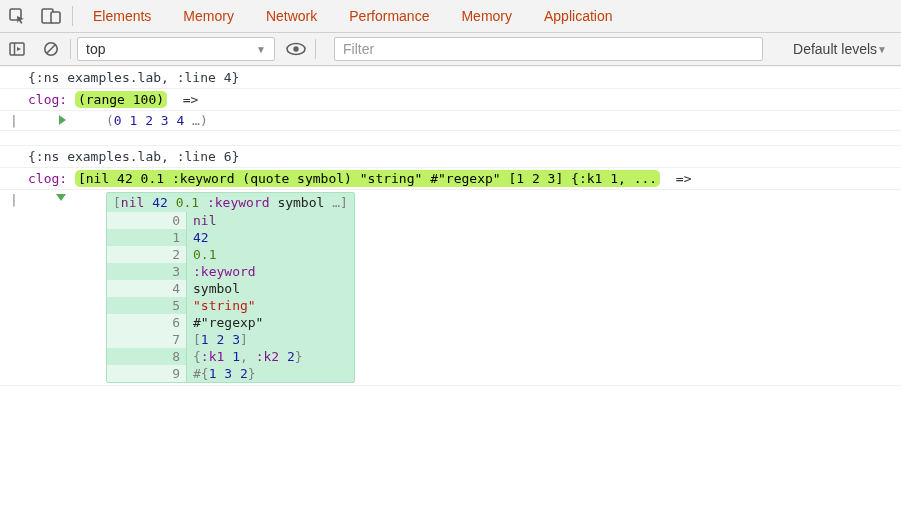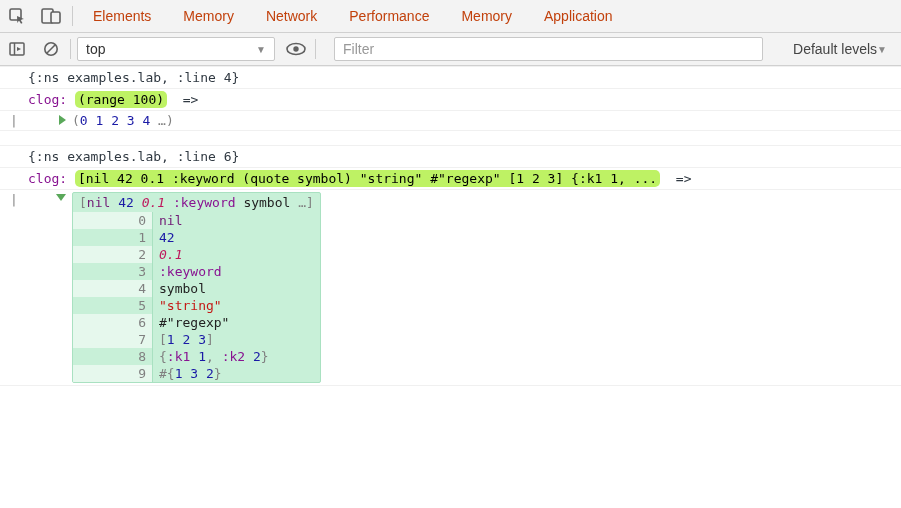--- a/index.html
+++ b/index.html
@@ -25,28 +25,28 @@
     .console { }
     .log-line { padding: 3px 10px 3px 28px; border-bottom: 1px solid #f0f0f0; }
     .log-line.first { border-top: 1px solid #f0f0f0; }
 
     .clog-label { color: #881391; }
     .hl-orange { background: #bef264; color: #000; border-radius: 5px; padding: 1px 3px; }
 
     .pipe-line { display: flex; align-items: flex-start; border-bottom: 1px solid #f0f0f0; padding: 2px 10px; }
     .pipe-line .pipe { width: 14px; color: #888; }
     .pipe-line .gutter { width: 48px; display: flex; align-items: flex-start; justify-content: flex-end; padding-right: 6px; margin-top: 2px; }
-    .pipe-line .content { flex: 1; }
+    .pipe-line .content { flex: 1; margin-left: 34px; }
 
     .tri-right { display: inline-block; width: 0; height: 0; border-top: 5px solid transparent; border-bottom: 5px solid transparent; border-left: 7px solid #9a9a9a; }
     .tri-right.green { border-left-color: #5aa85a; }
     .tri-down.green { display: inline-block; width: 0; height: 0; border-left: 5px solid transparent; border-right: 5px solid transparent; border-top: 7px solid #5aa85a; }
 
     .val-blue { color: #1a1aa6; }
-    .val-green { color: #be185d; font-style: italic; }
+    .val-green { color: #4d7c0f; }
     .val-keyword { color: #881391; }
     .val-string { color: #c41a16; }
     .val-nil { color: #701a75; }
     .val-dim { color: #808080; }
     .val-plain { color: #222; }
 
     .idx-block { background: #c8f0d8; border: 1px solid #a9e1c1; border-radius: 2px; display: inline-block; }
     .idx-header { padding: 2px 6px; }
     .idx-row { display: flex; }
     .idx-num { width: 80px; text-align: right; padding: 1px 6px 1px 2px; color: #808080; background: rgba(255,255,255,0.55); border-right: 1px solid #a9e1c1; }

